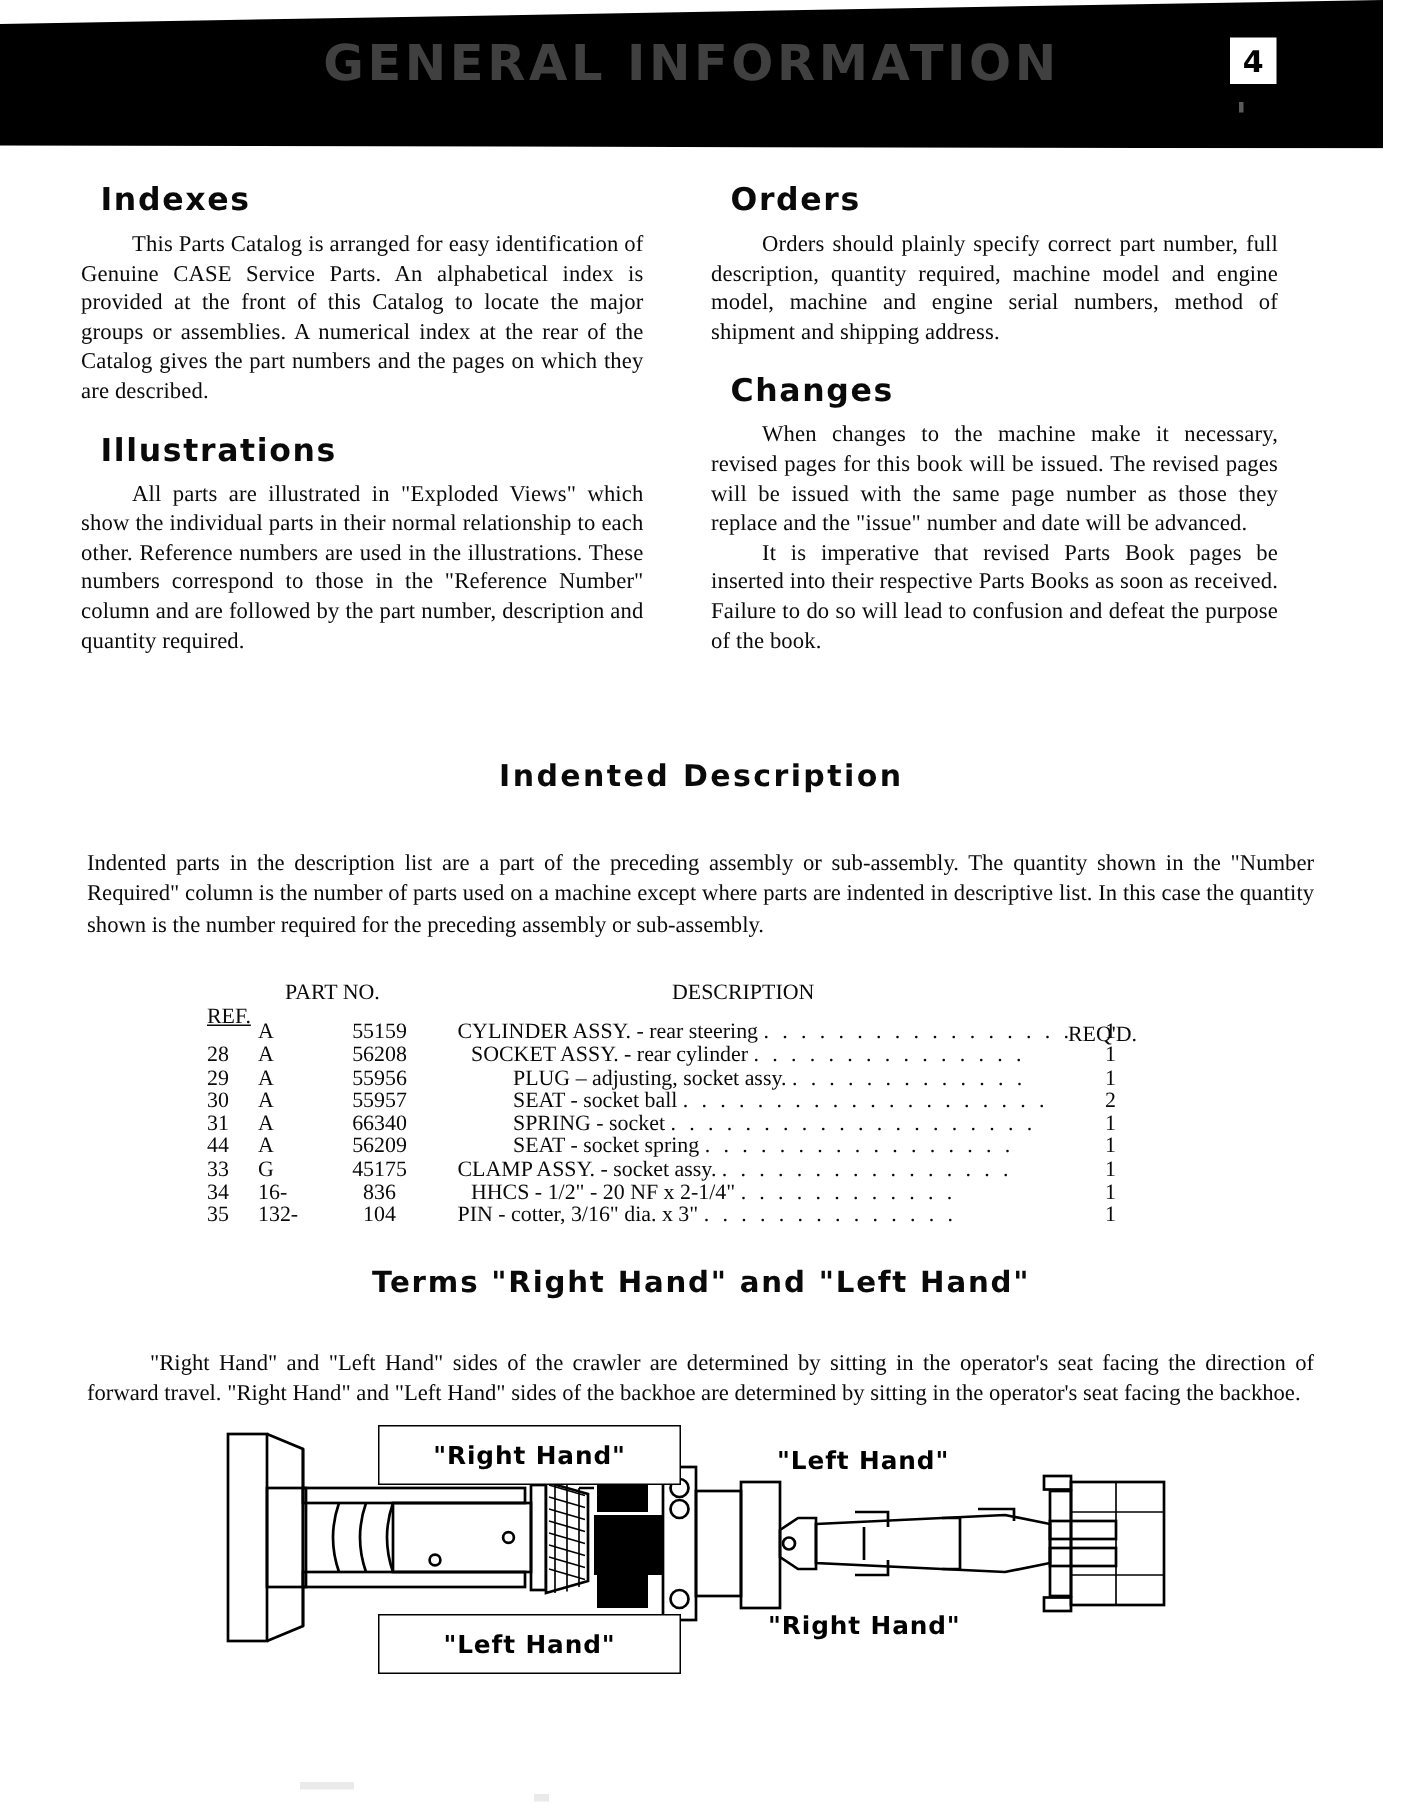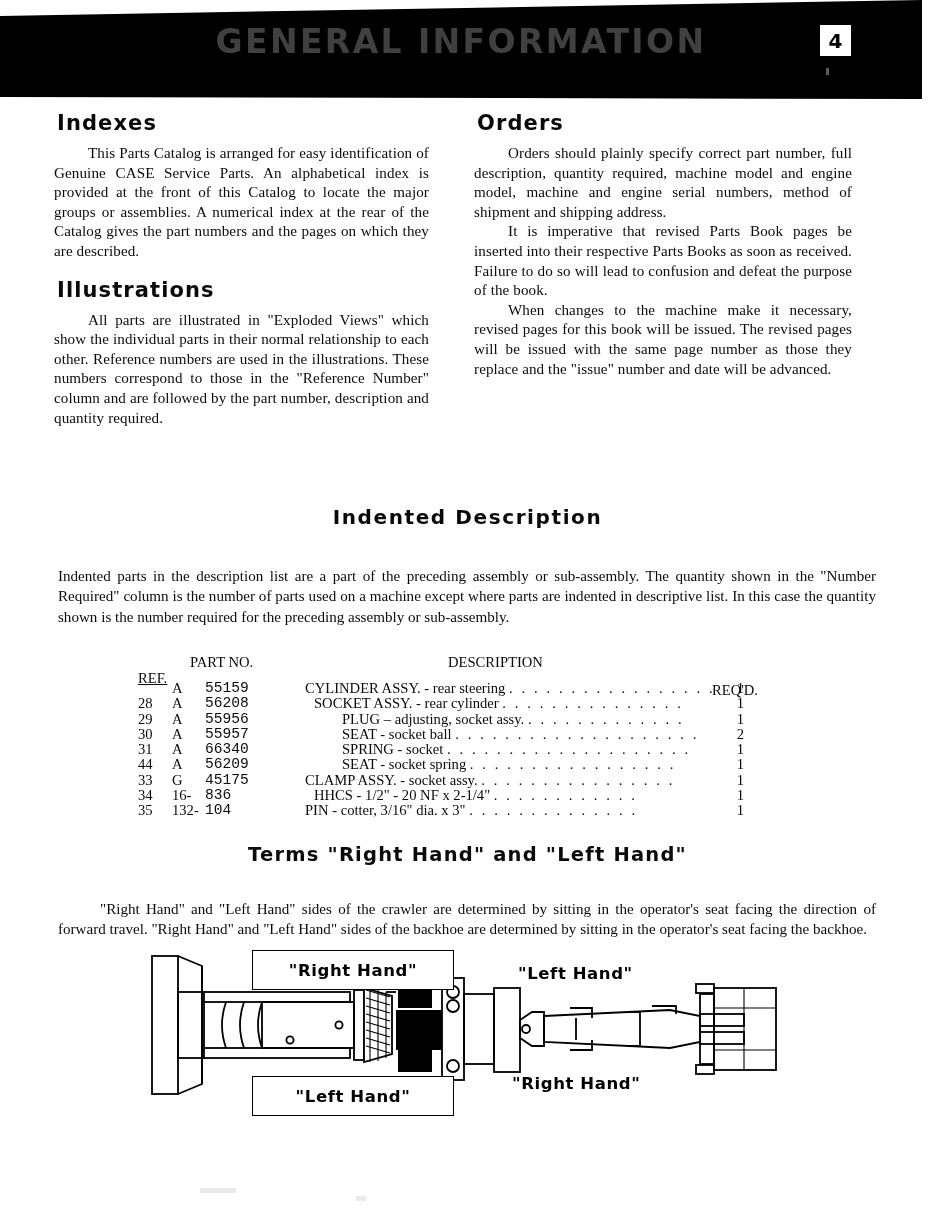--- a/index.html
+++ b/index.html
@@ -65,21 +65,21 @@
     opacity: .85;
   }
 
   
   .sec-head {
     font-family: "DejaVu Sans", sans-serif;
     font-weight: bold;
     font-size: 21px;
     letter-spacing: 1.1px;
     line-height: 24px;
-    margin: 3px;
+    margin: 13px;
   }
   .body-p {
     font-size: 15.1px;
     line-height: 19.6px;
     text-align: justify;
     margin: 0;
     text-indent: 34px;
     letter-spacing: .1px;
   }
 
@@ -155,24 +155,23 @@
     text-align: left;
   }
   .c-pref {
     position: absolute;
     left: 34px;
     width: 34px;
     text-align: left;
   }
   .c-pno {
     position: absolute;
-    left: 67px;
+    left: 84px;
     width: 62px;
-    text-align: left;
-    font-family: Liberation Mono, monospace;
+    text-align: center;
   }
   .c-desc {
     position: absolute;
     left: 146px;
     white-space: nowrap;
   }
   .c-desc .dots {
     letter-spacing: 2.6px;
     font-size: 14.6px;
   }
@@ -228,22 +227,23 @@
 <div class="col-left">
   <h2 class="sec-head">Indexes</h2>
   <p class="body-p">This Parts Catalog is arranged for easy identification of Genuine CASE Service Parts. An alphabetical index is provided at the front of this Catalog to locate the major groups or assemblies. A numerical index at the rear of the Catalog gives the part numbers and the pages on which they are described.</p>
   <h2 class="sec-head gap-head">Illustrations</h2>
   <p class="body-p">All parts are illustrated in "Exploded Views" which show the individual parts in their normal relationship to each other. Reference numbers are used in the illustrations. These numbers correspond to those in the "Reference Number" column and are followed by the part number, description and quantity required.</p>
 </div>
 
 <div class="col-right">
   <h2 class="sec-head">Orders</h2>
   <p class="body-p">Orders should plainly specify correct part number, full description, quantity required, machine model and engine model, machine and engine serial numbers, method of shipment and shipping address.</p>
+  <h2 class="sec-head gap-head">Changes</h2>
+  <p class="body-p">When changes to the machine make it necessary, revised pages for this book will be issued. The revised pages will be issued with the same page number as those they replace and the "issue" number and date will be advanced.</p>
   <p class="body-p">It is imperative that revised Parts Book pages be inserted into their respective Parts Books as soon as received. Failure to do so will lead to confusion and defeat the purpose of the book.</p>
-  <p class="body-p">When changes to the machine make it necessary, revised pages for this book will be issued. The revised pages will be issued with the same page number as those they replace and the "issue" number and date will be advanced.</p>
 </div>
 
 <div class="center-head" id="indented-heading">Indented Description</div>
 <p class="wide-p" id="indented-para">Indented parts in the description list are a part of the preceding assembly or sub-assembly. The quantity shown in the "Number Required" column is the number of parts used on a machine except where parts are indented in descriptive list. In this case the quantity shown is the number required for the preceding assembly or sub-assembly.</p>
 
 <div class="parts-table">
   <div class="pt-head">
     <span class="h-ref">REF.</span>
     <span class="h-part">PART NO.</span>
     <span class="h-desc">DESCRIPTION</span>

